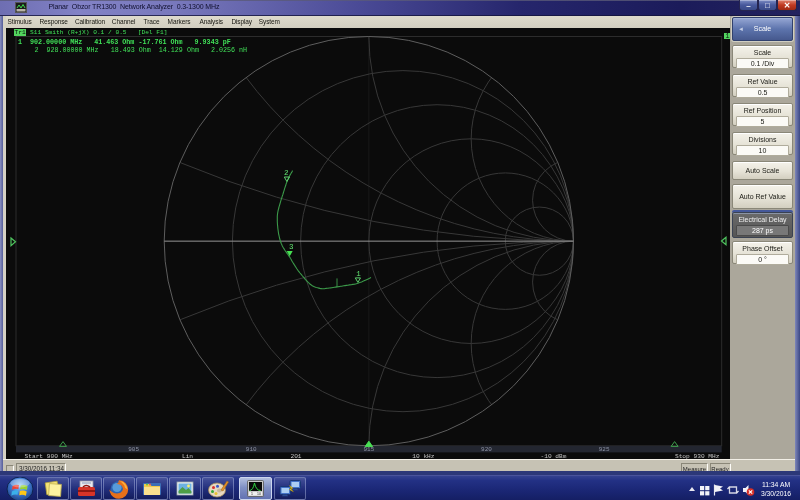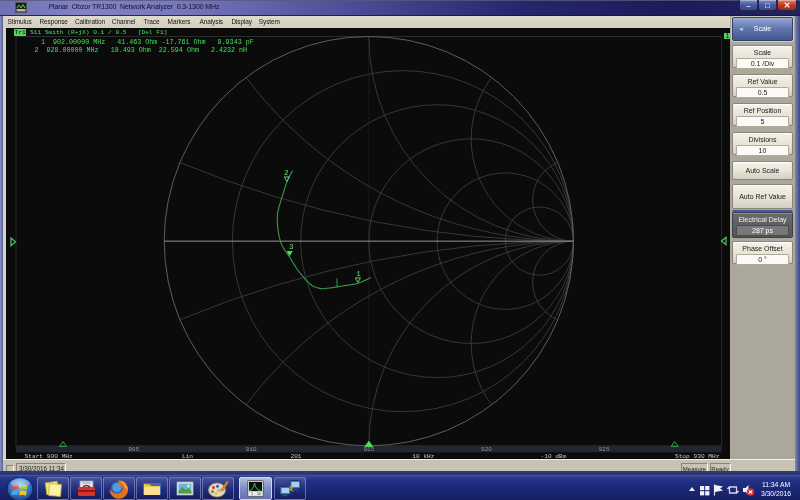--- a/index.html
+++ b/index.html
@@ -142,22 +142,22 @@
 <path d="M284.3 177.0 L289.5 177.0 L286.9 181.5 Z" fill="none" stroke="#5ed06e" stroke-width="1"></path>
 <path d="M286.7 250.9 L292.7 250.9 L289.7 256.3 Z" fill="#46e152"></path>
 <g font-family="Liberation Mono,monospace" font-size="7.5" fill="#63e873" text-anchor="middle">
 <text x="358.4" y="275.6">1</text>
 <text x="286.2" y="174.8">2</text>
 <text x="291.2" y="249.0">3</text>
 </g>
 </svg>
 
     <div class="grtxt" style="left:8.5px;top:1px;font-size:6.2px;"><span class="badge">Tr1</span> S11 Smith (R+jX) 0.1 / 0.5   [Del F1]</div>
-    <div class="grtxt" style="left:35px;top:9.5px;">1  902.00000 MHz   41.463 Ohm -17.761 Ohm   9.9343 pF</div>
-    <div class="grtxt" style="left:28.4px;top:17.5px;">2  928.00000 MHz   18.493 Ohm  22.594 Ohm   2.4232 nH</div>
+    <div class="grtxt" style="left:12px;top:9.5px;font-weight:bold;">1  902.00000 MHz   41.463 Ohm -17.761 Ohm   9.9343 pF</div>
+    <div class="grtxt" style="left:28.4px;top:17.5px;">2  928.00000 MHz   18.493 Ohm  14.129 Ohm   2.0256 nH</div>
     <div class="grtxt badge" style="left:718.7px;top:5px;width:5.6px;height:6.2px;text-align:center;line-height:6.4px;">1</div>
 
     <div class="bandlbl" style="left:107.6px;">905</div>
     <div class="bandlbl" style="left:225.2px;">910</div>
     <div class="bandlbl" style="left:342.9px;">915</div>
     <div class="bandlbl" style="left:460.5px;">920</div>
     <div class="bandlbl" style="left:578.1px;">925</div>
 
     <div class="botlbl" style="left:18.5px;">Start 900 MHz</div>
     <div class="botlbl" style="left:161.5px;width:40px;text-align:center;">Lin</div>

